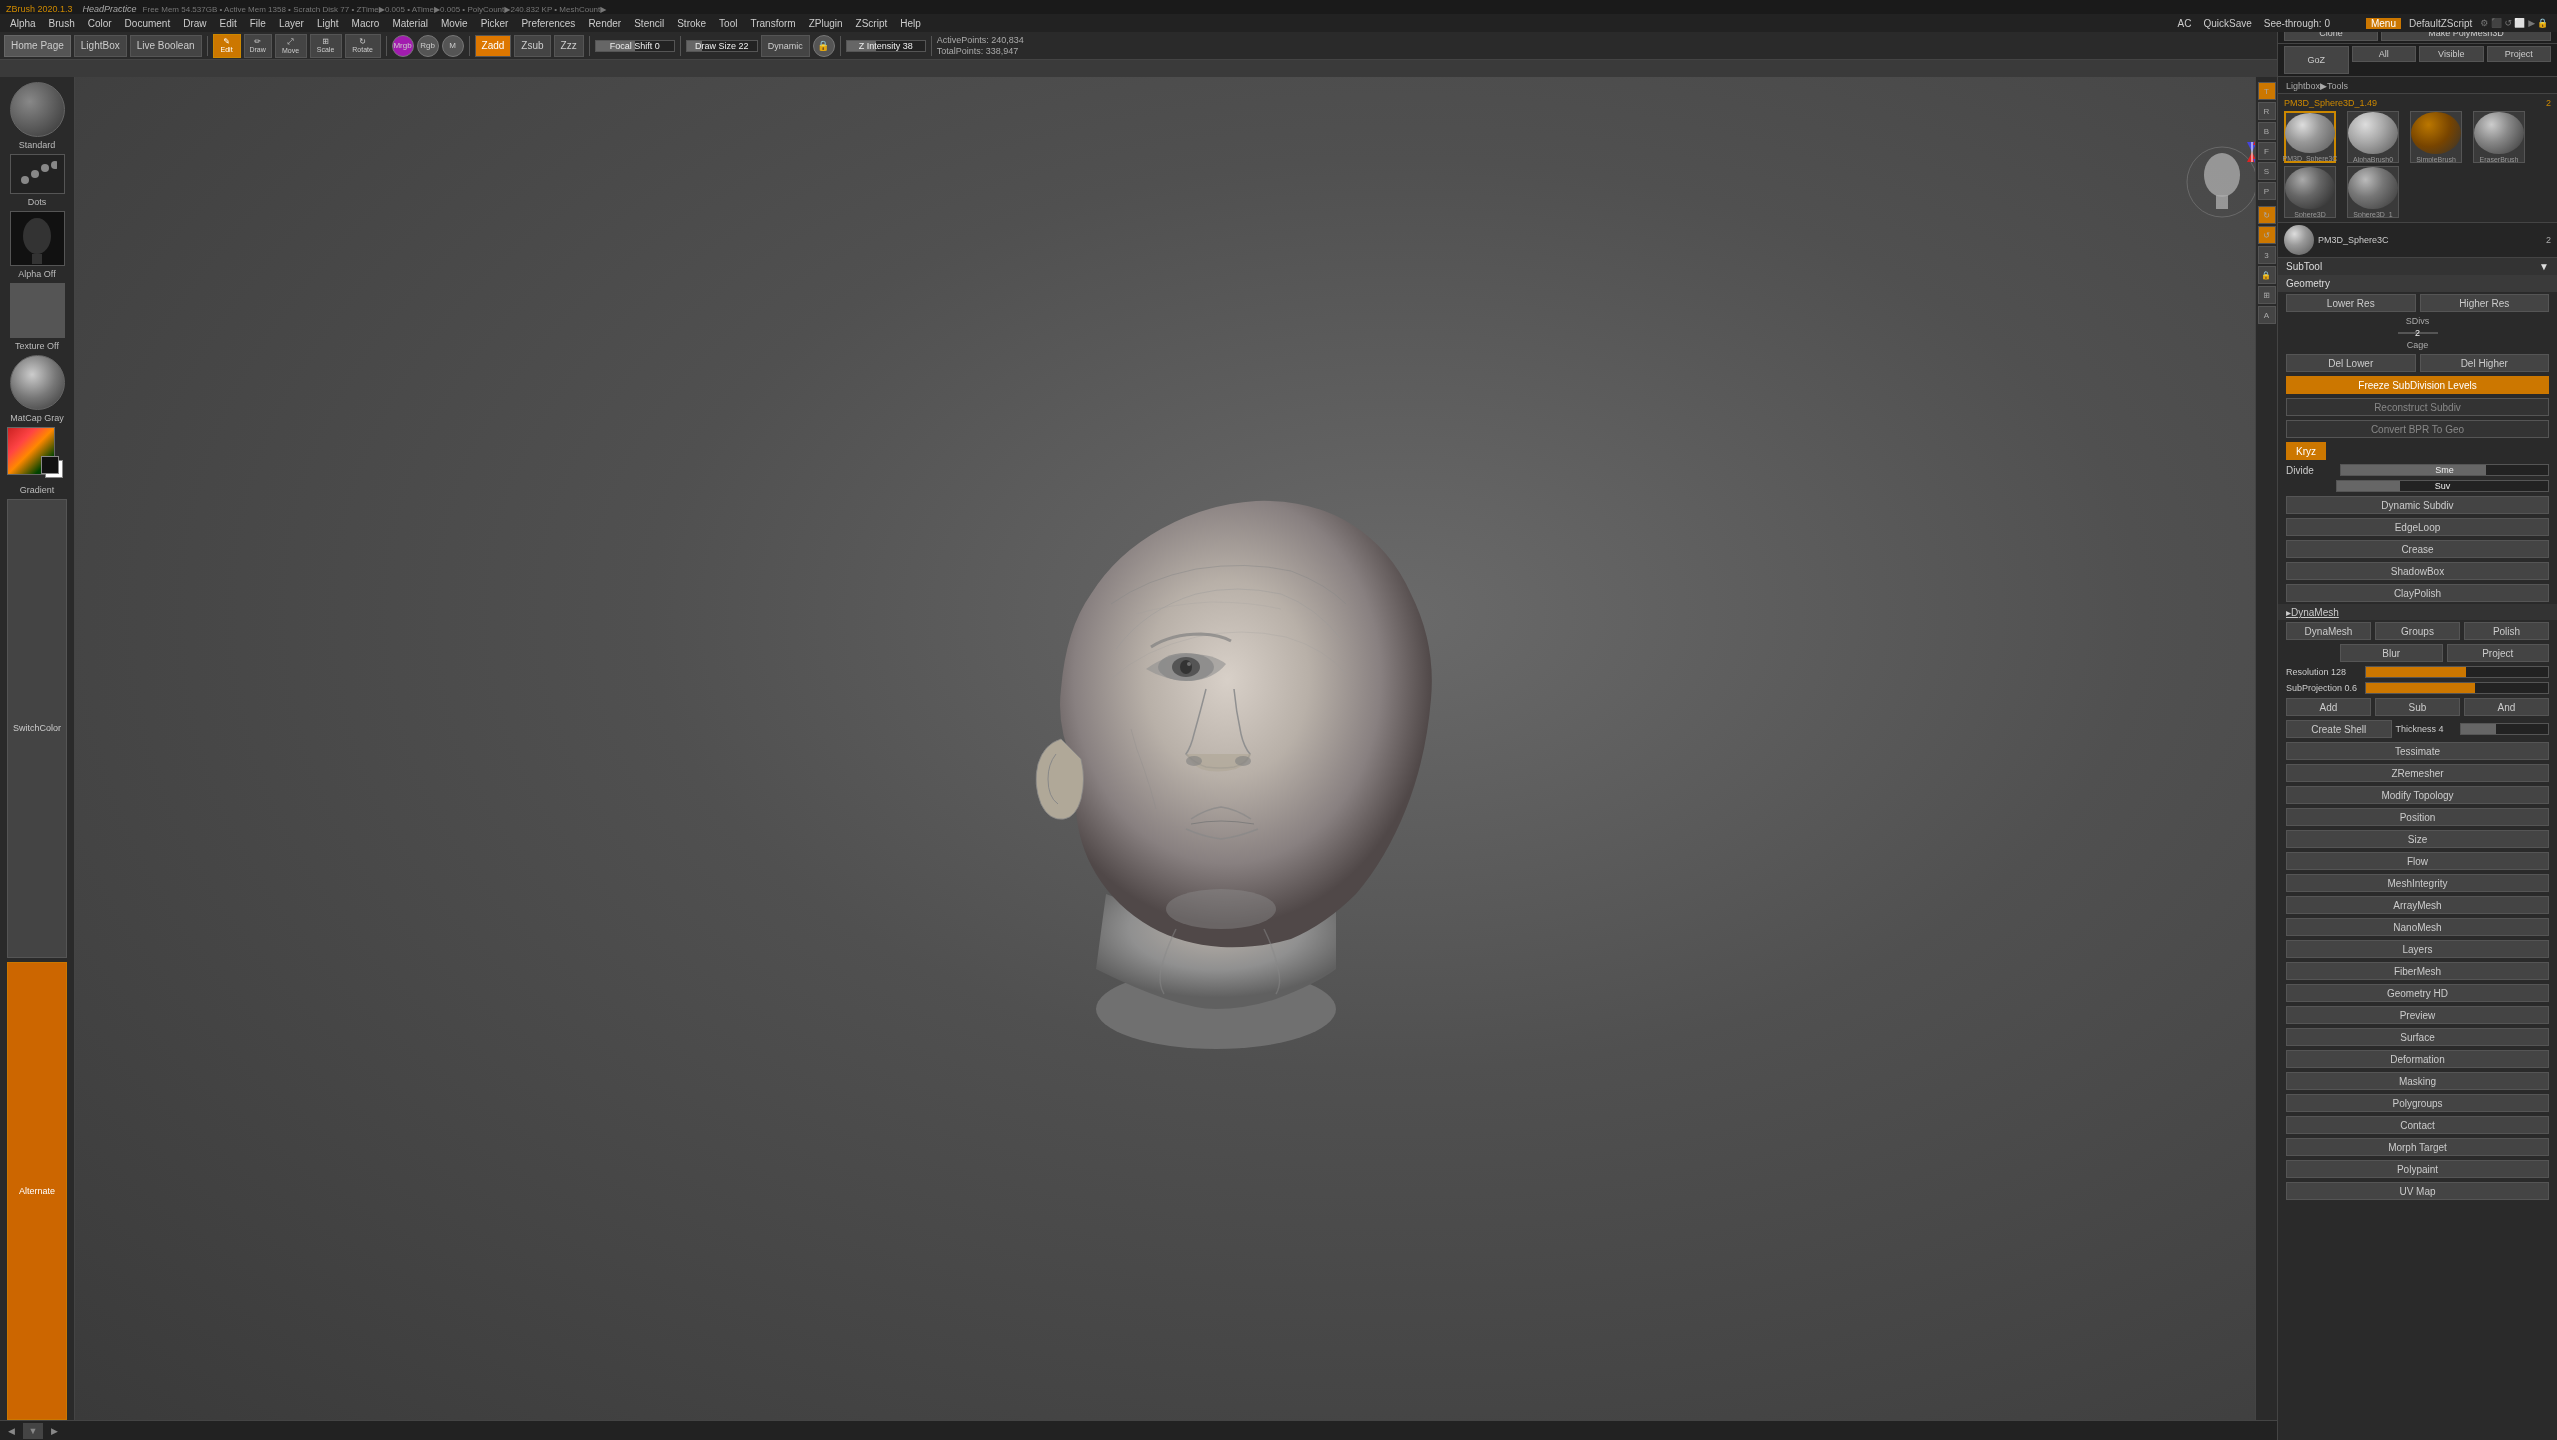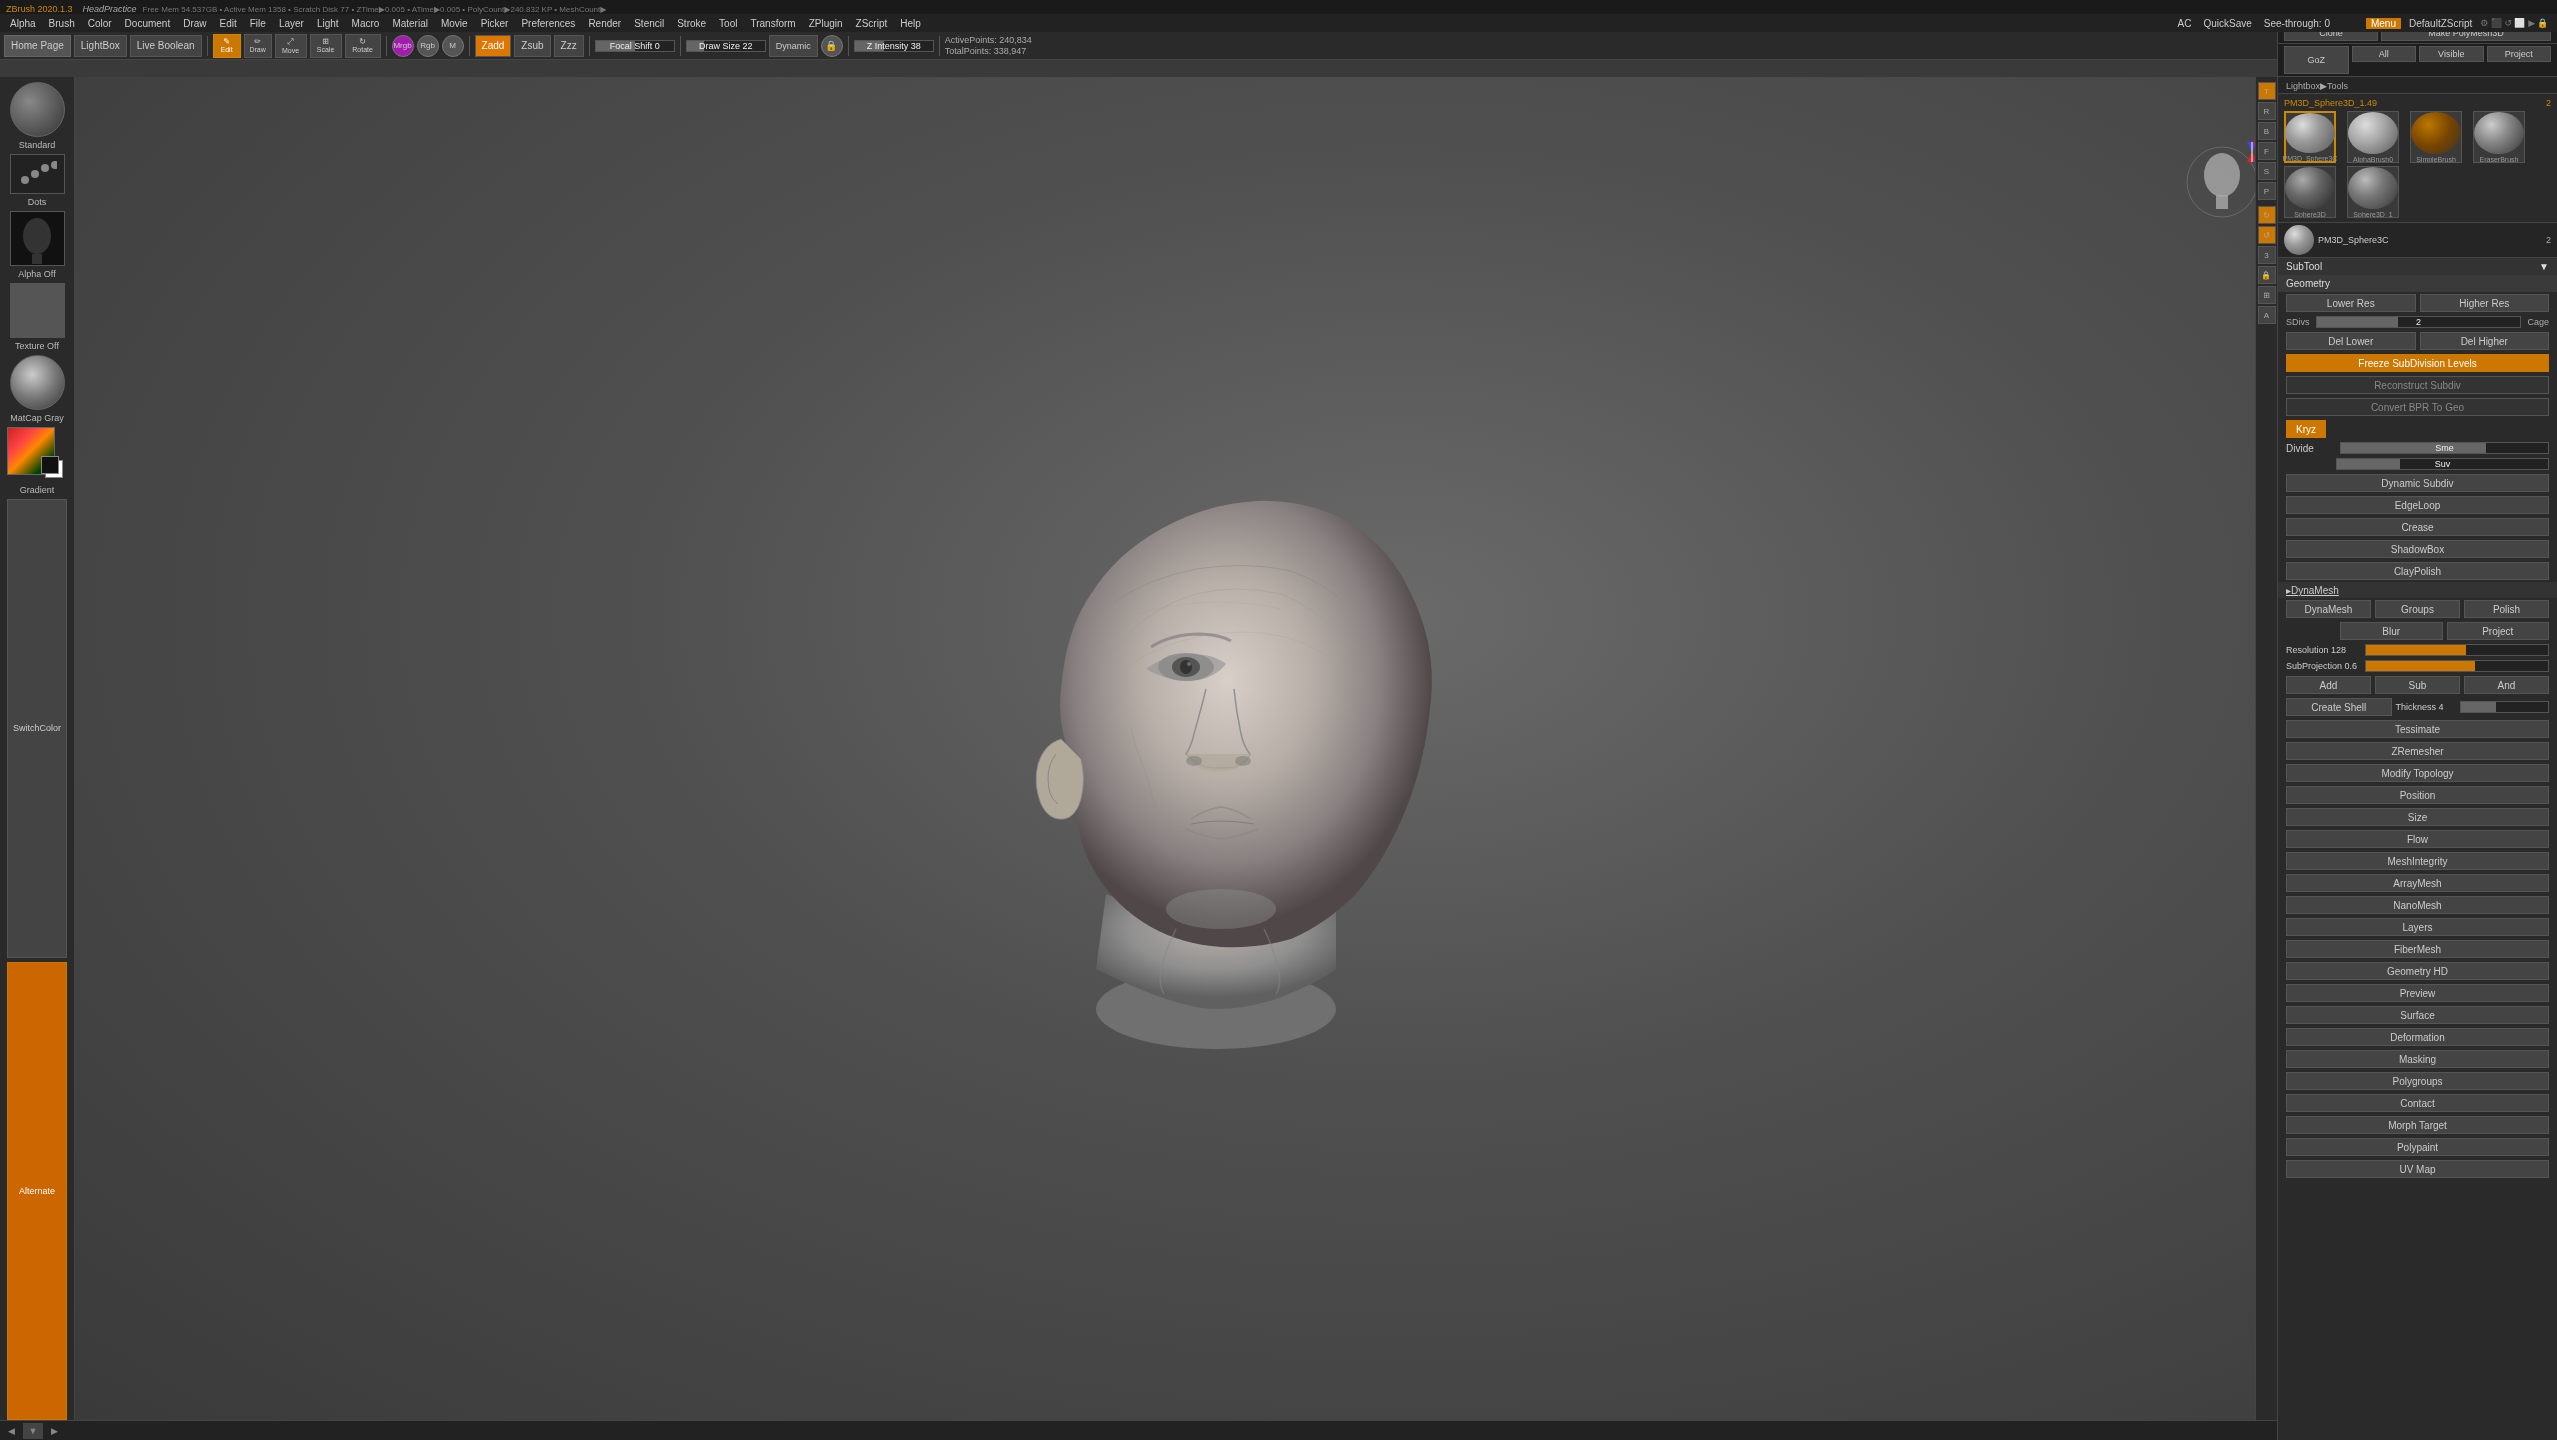--- a/index.html
+++ b/index.html
@@ -491,21 +491,21 @@
   <div class="value-display">
     <div class="slider-container" style="width:80px;">
       <div class="slider-fill" style="width:50%;"></div>
       <div class="slider-text">Focal Shift 0</div>
     </div>
   </div>
 
   <div class="toolbar-separator"></div>
 
   <div class="value-display">
-    <div class="slider-container" style="width:80px;">
+    <div class="slider-container" style="width:72px;">
       <div class="slider-fill" style="width:22%;"></div>
       <div class="slider-text">Draw Size 22</div>
     </div>
   </div>
 
   <button class="toolbar-btn" style="font-size:9px;">Dynamic</button>
 
   <div class="toolbar-circle-btn" style="font-size:10px;">🔒</div>
 
   <div class="toolbar-separator"></div>
@@ -769,21 +769,21 @@
 
   <div class="panel-header" style="background:#3a3a3a;color:#ddd;">
     <span>Geometry</span>
   </div>
 
   <div class="panel-row">
     <button class="panel-btn">Lower Res</button>
     <button class="panel-btn">Higher Res</button>
   </div>
 
-  <div class="panel-row" style="gap:6px;">
+  <div class="panel-row" style="gap:6px;flex-direction:column;">
     <span style="font-size:9px;color:#aaa;">SDivs</span>
     <div class="slider-container" style="width:40px;">
       <div class="slider-fill" style="width:40%;"></div>
       <div class="slider-text">2</div>
     </div>
     <span style="font-size:9px;color:#aaa;">Cage</span>
   </div>
 
   <div class="panel-row">
     <button class="panel-btn">Del Lower</button>

